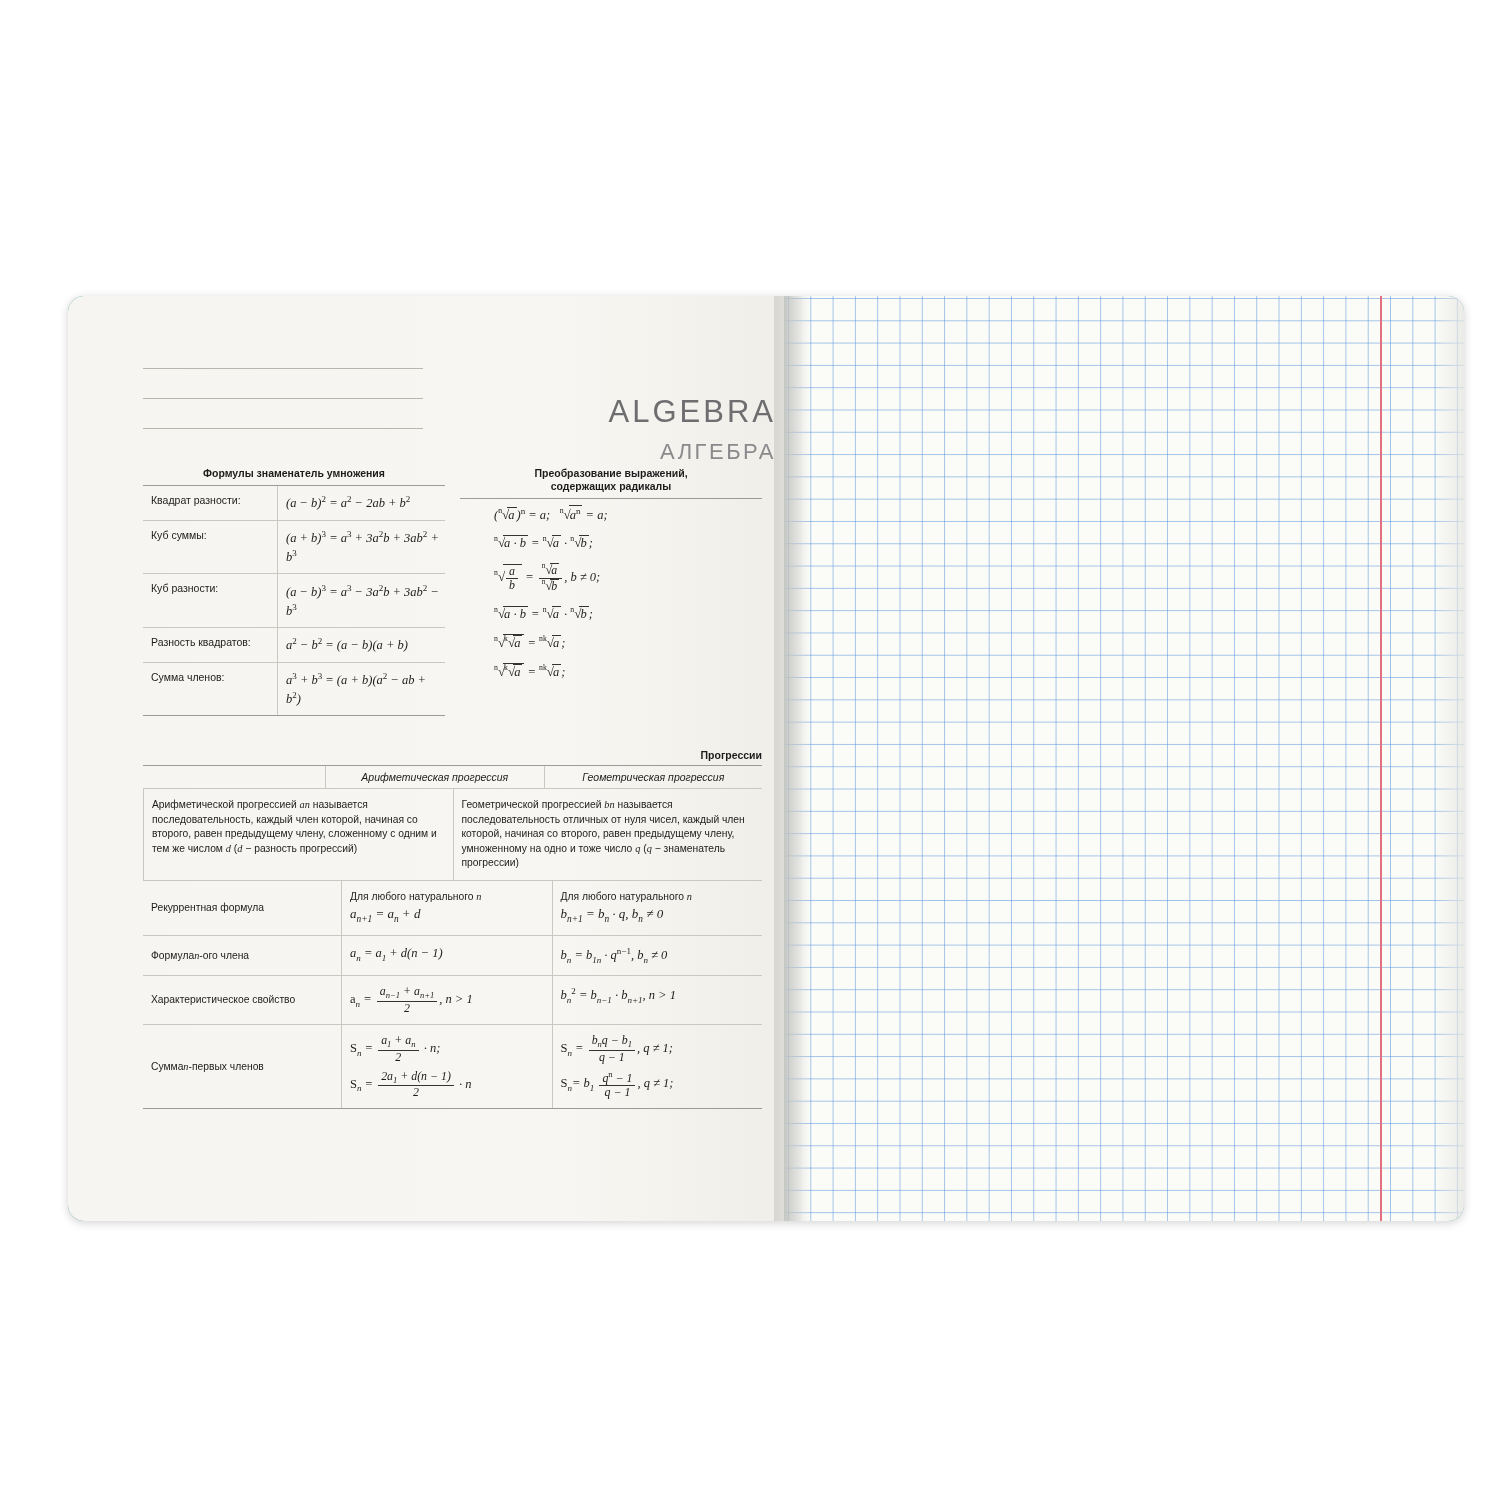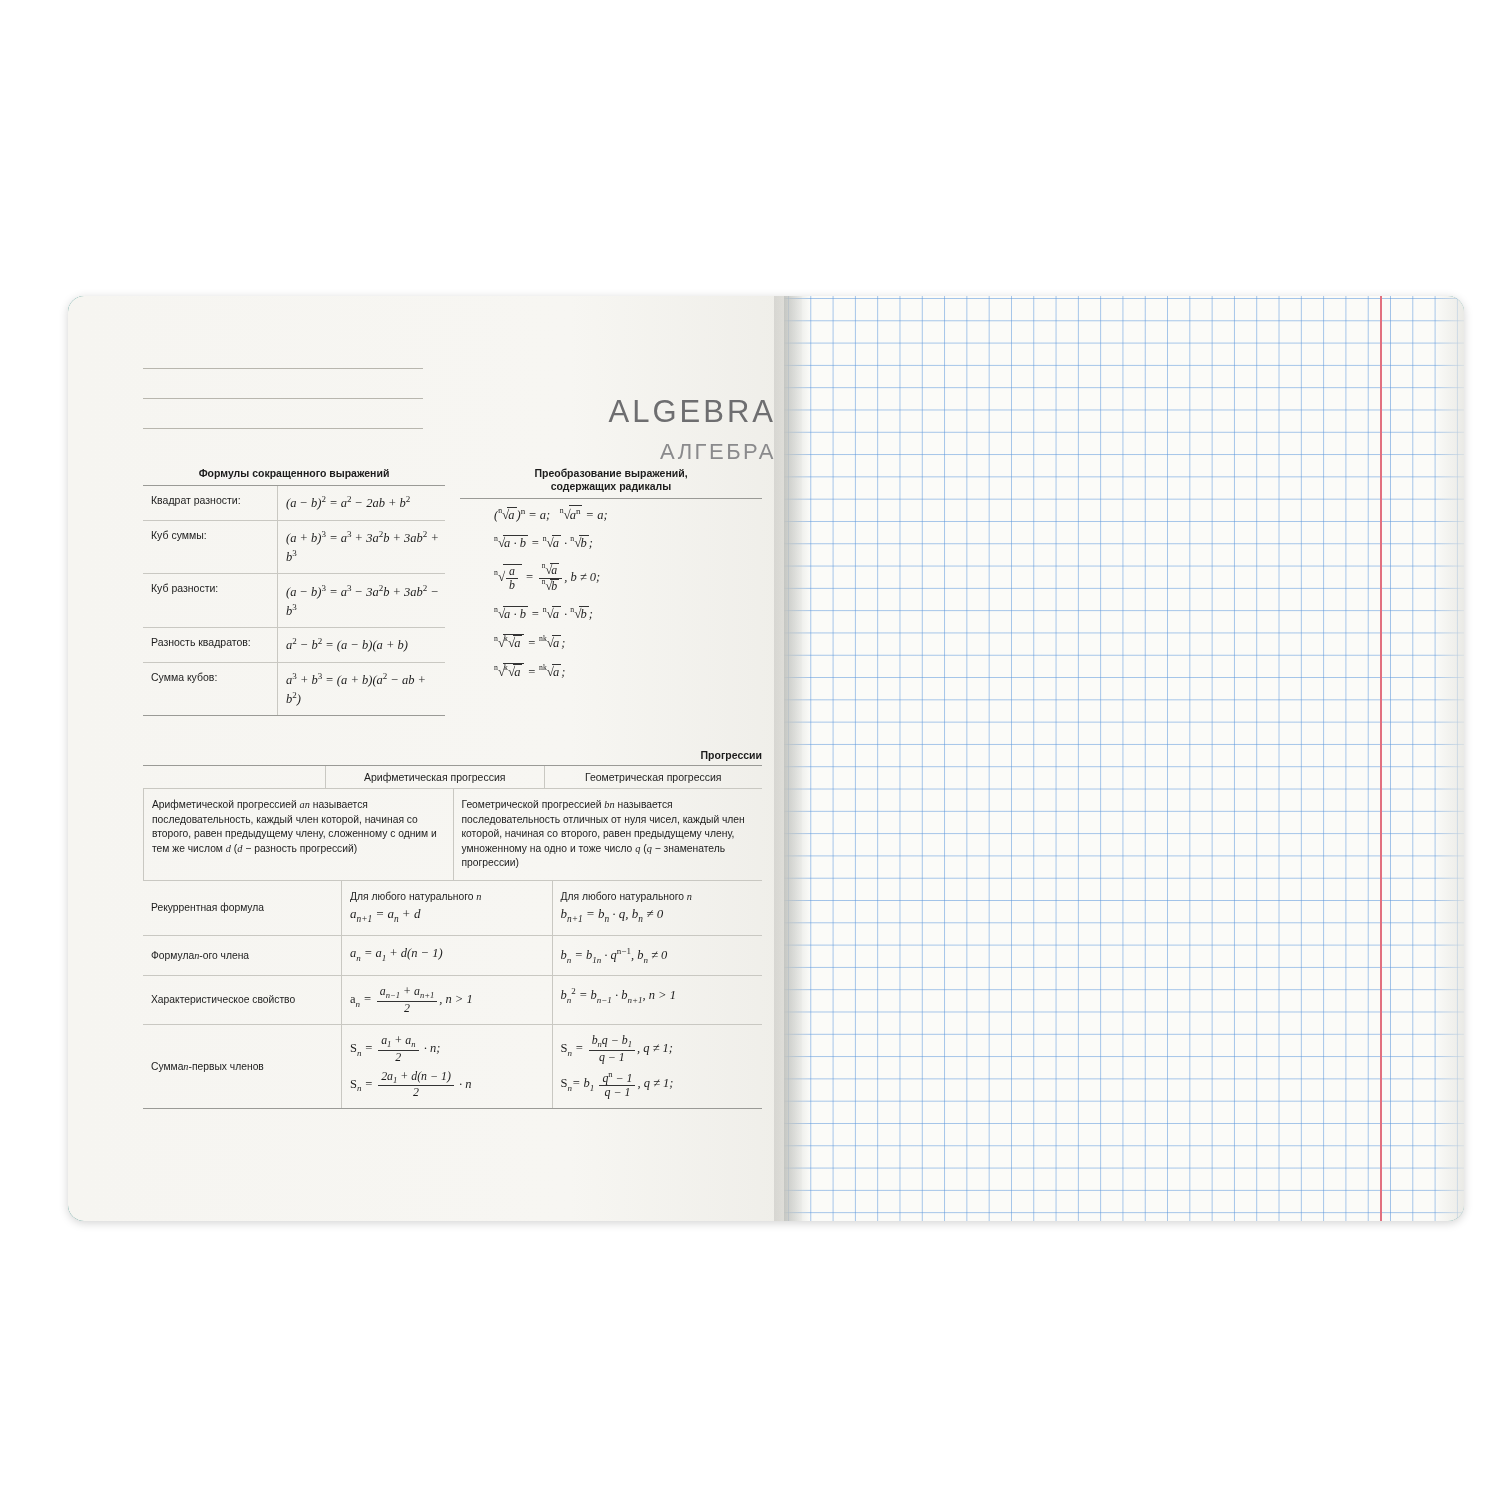--- a/index.html
+++ b/index.html
@@ -198,20 +198,21 @@
     border-bottom: 1px solid #c9c8c2;
     font-size: 10.5px;
   }
   #sec-prog .subhead .c0 { width: 182px; }
   #sec-prog .subhead .c1,
   #sec-prog .subhead .c2 {
     flex: 1;
     text-align: center;
     padding: 5px 8px;
     border-left: 1px solid #c9c8c2;
+    font-style: italic;
   }
   #sec-prog .prow { display: flex; border-bottom: 1px solid #c9c8c2; }
   #sec-prog .prow:last-child { border-bottom: 1px solid #9a9a96; }
   #sec-prog .p0 { width: 182px; padding: 9px 8px; font-size: 10.3px; display:flex; align-items:center;}
   #sec-prog .p1, #sec-prog .p2 {
     flex: 1;
     border-left: 1px solid #c9c8c2;
     padding: 9px 8px;
     font-size: 10.3px;
     line-height: 1.42;
@@ -236,21 +237,21 @@
         <div class="nline"></div>
         <div class="nline"></div>
       </div>
 
       <div class="title-block">
         <div class="title-main">ALGEBRA</div>
         <div class="title-sub">АЛГЕБРА</div>
       </div>
 
       <div class="sec" id="sec-mult">
-        <div class="sec-head">Формулы сокращенного выражений</div>
+        <div class="sec-head">Формулы знаменатель умножения</div>
 
 
         <div class="row">
           <div class="cell lbl">Квадрат разности:</div>
           <div class="cell frm">
             <span class="math">(a − b)<sup>2</sup> = a<sup>2</sup> − 2ab + b<sup>2</sup></span>
           </div>
         </div>
 
         <div class="row">
@@ -268,21 +269,21 @@
         </div>
 
         <div class="row">
           <div class="cell lbl">Разность квадратов:</div>
           <div class="cell frm">
             <span class="math">a<sup>2</sup> − b<sup>2</sup> = (a − b)(a + b)</span>
           </div>
         </div>
 
         <div class="row">
-          <div class="cell lbl">Сумма кубов:</div>
+          <div class="cell lbl">Сумма членов:</div>
           <div class="cell frm">
             <span class="math">a<sup>3</sup> + b<sup>3</sup> = (a + b)(a<sup>2</sup> − ab + b<sup>2</sup>)</span>
           </div>
         </div>
 
       </div>
 
       <div class="sec" id="sec-rad">
         <div class="sec-head">
           <div>Преобразование выражений,</div>

